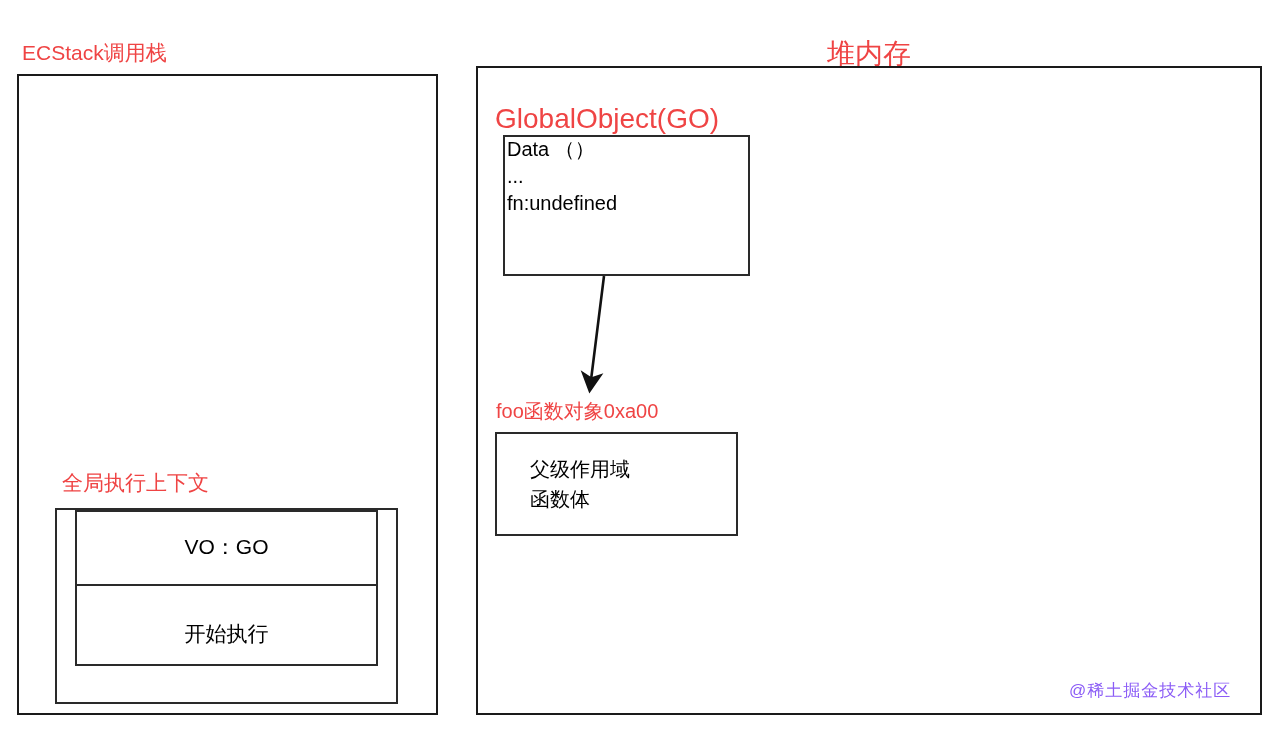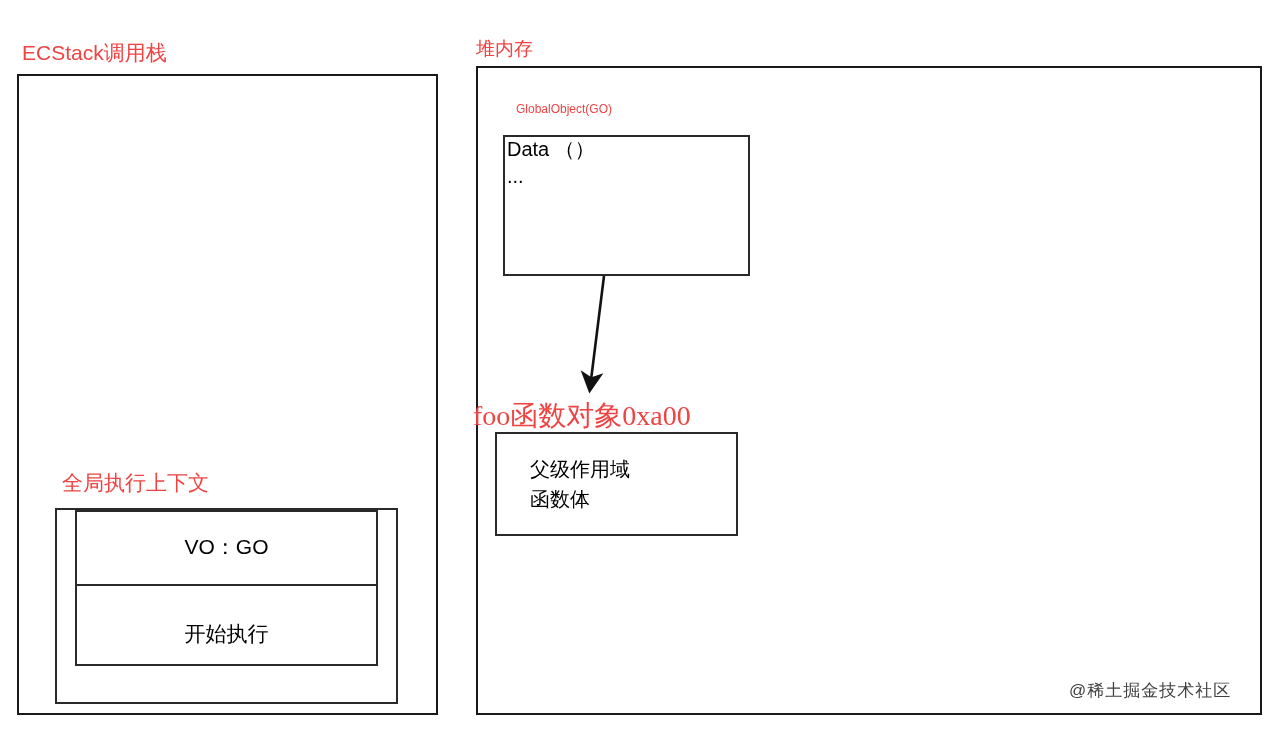--- a/index.html
+++ b/index.html
@@ -41,42 +41,43 @@
   
   #stack-title {
     left: 22px;
     top: 40px;
     font-size: 21px;
   }
   #heap-title {
     left: 476px;
     top: 37px;
     width: 786px;
-    font-size: 19px;
+    text-align: center;
+    font-size: 28px;
   }
 
   
   #stack-panel {
     left: 17px;
     top: 74px;
     width: 421px;
     height: 641px;
   }
   #heap-panel {
     left: 476px;
     top: 66px;
     width: 786px;
     height: 649px;
   }
 
   
   #go-label {
-    left: 516px;
+    left: 495px;
     top: 102px;
-    font-size: 12px;
+    font-size: 28px;
   }
   #go-box {
     left: 503px;
     top: 135px;
     width: 247px;
     height: 141px;
   }
   #go-list {
     position: absolute;
     left: 507px;
@@ -91,24 +92,23 @@
   #arrow-svg {
     position: absolute;
     left: 560px;
     top: 272px;
     width: 80px;
     height: 128px;
   }
 
   
   #foo-label {
-    left: 473px;
+    left: 496px;
     top: 399px;
-    font-size: 28px;
-    font-family: Liberation Serif, serif;
+    font-size: 20px;
   }
   #foo-box {
     left: 495px;
     top: 432px;
     width: 243px;
     height: 104px;
   }
   #foo-list {
     position: absolute;
     left: 502px;
@@ -157,21 +157,21 @@
     top: 586px;
     height: 96px;
     justify-content: center;
   }
 
   
   #watermark {
     left: 1069px;
     top: 681px;
     font-size: 17px;
-    color: #404040;
+    color: #8b5cf6;
     letter-spacing: 1px;
   }
 </style>
 </head>
 <body>
 
 <div id="canvas">
 
   <div class="lbl" id="stack-title">ECStack调用栈</div>
 
@@ -195,20 +195,21 @@
 
   <div class="box" id="heap-panel"></div>
 
   <div class="lbl" id="go-label">GlobalObject(GO)</div>
 
   <div class="thinbox" id="go-box"></div>
 
   <div id="go-list">
     <div>Data （）</div>
     <div>...</div>
+    <div>fn:undefined</div>
   </div>
 
   <svg id="arrow-svg" viewBox="0 0 80 128" xmlns="http://www.w3.org/2000/svg">
     <defs>
       <marker id="ah" markerWidth="10" markerHeight="10" refX="3.2" refY="5" orient="auto" markerUnits="strokeWidth">
         <path d="M0,0.6 L8.4,5 L0,9.4 L2.1,5 Z" fill="#111111"></path>
       </marker>
     </defs>
     <line x1="44" y1="4" x2="31" y2="108" stroke="#111111" stroke-width="2.6" marker-end="url(#ah)"></line>
   </svg>

